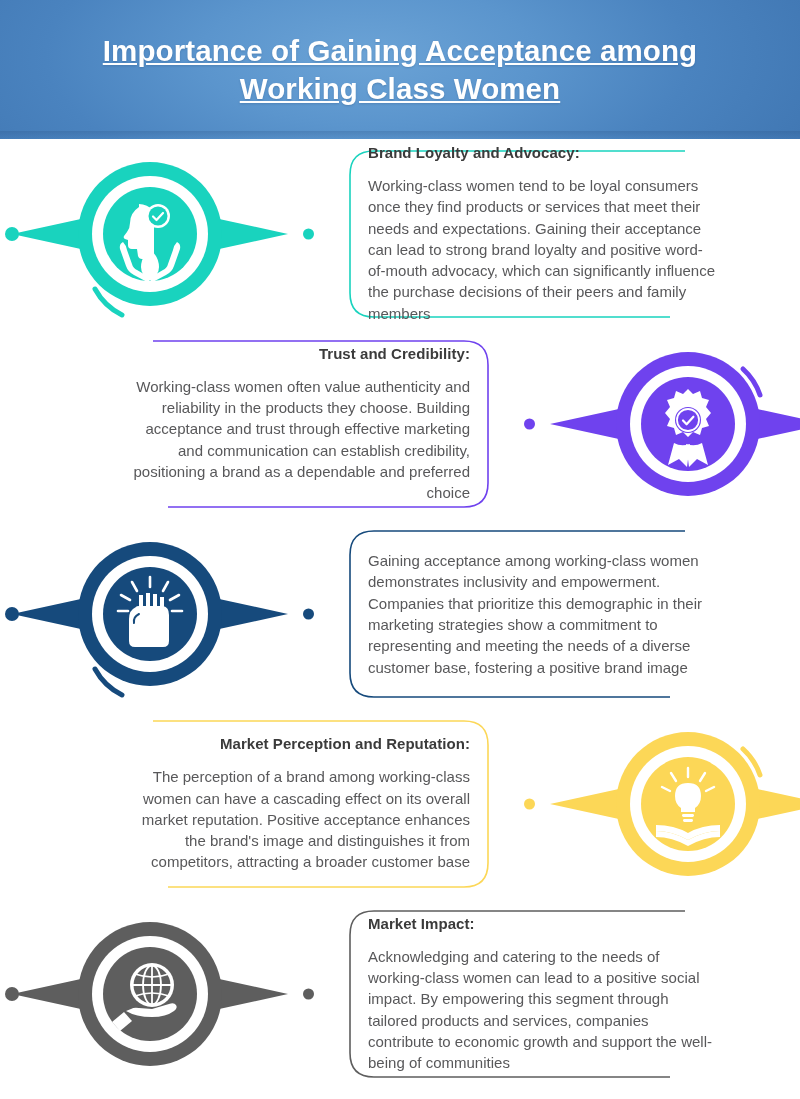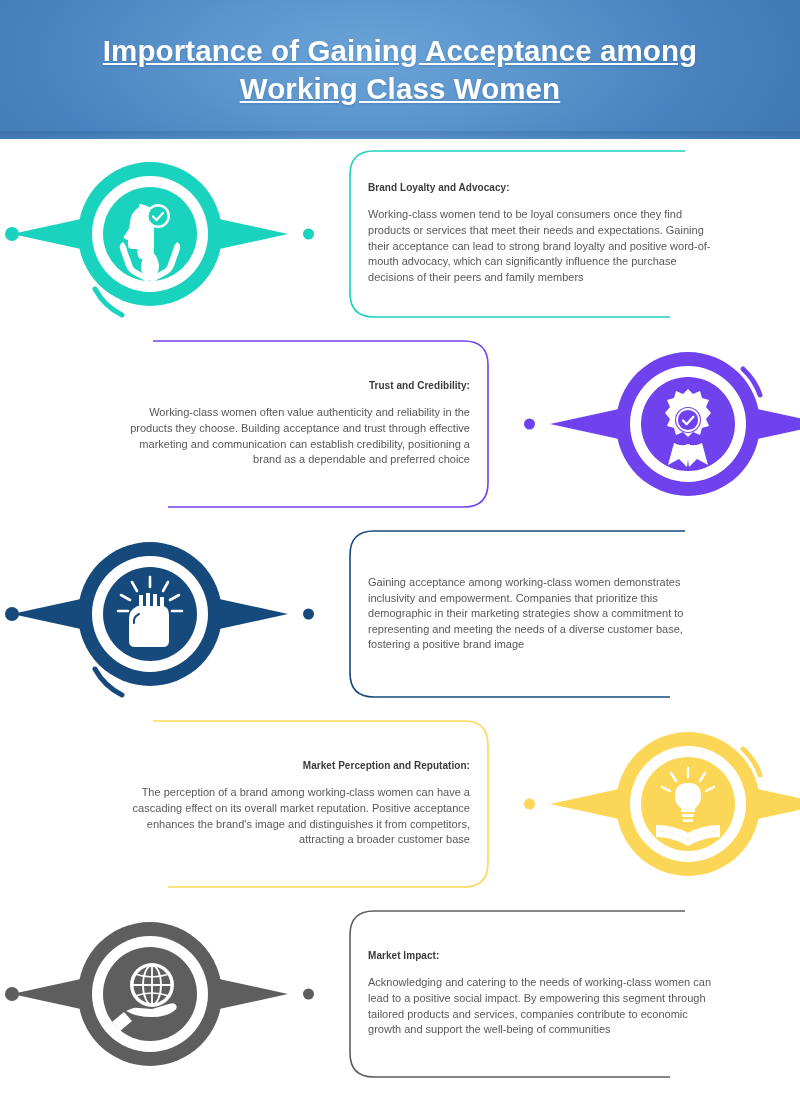--- a/index.html
+++ b/index.html
@@ -67,26 +67,26 @@
     width: 400px; height: 190px;
     flex: 0 0 400px;
     padding: 14px 22px 14px 28px;
     display: flex; flex-direction: column; justify-content: center;
   }
   .bracket { position: absolute; left: 0; top: 0; }
   .block.rev .text-side { padding: 14px 28px 14px 22px; text-align: right; }
 
   .b-title {
     position: relative;
-    font-size: 10px; font-weight: bold; color: #3b3b3b;
+    font-size: 15px; font-weight: bold; color: #3b3b3b;
     margin-bottom: 14px; letter-spacing: .05px;
   }
   .b-body {
     position: relative;
-    font-size: 11px; color: #58585a; line-height: 1.42;
+    font-size: 15px; color: #58585a; line-height: 1.42;
     letter-spacing: .01px;
   }
 </style>
 </head>
 <body>
 
 <div class="header">
   <h1 class="header-title">Importance of Gaining Acceptance among Working Class Women</h1>
 </div>
 

